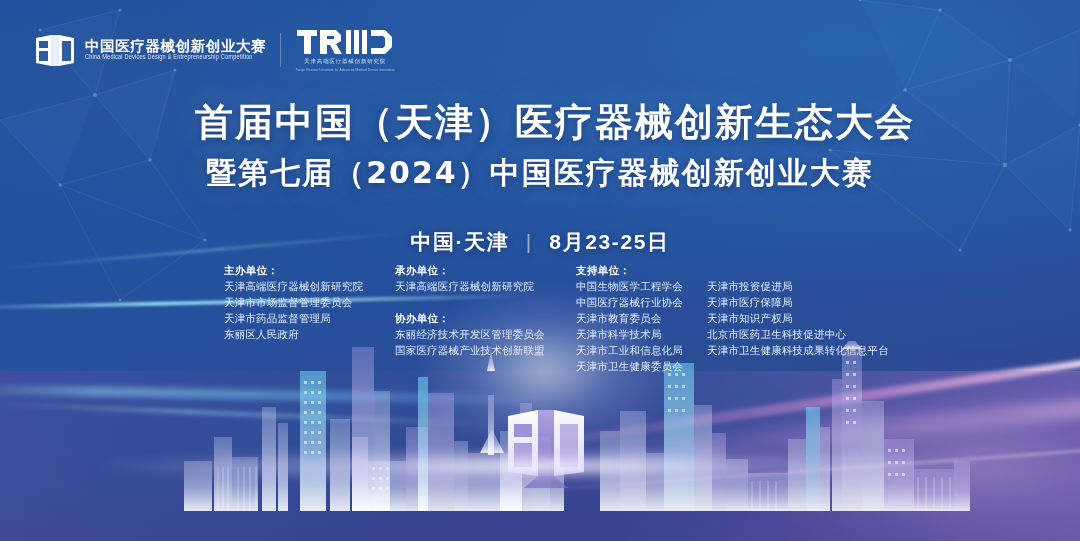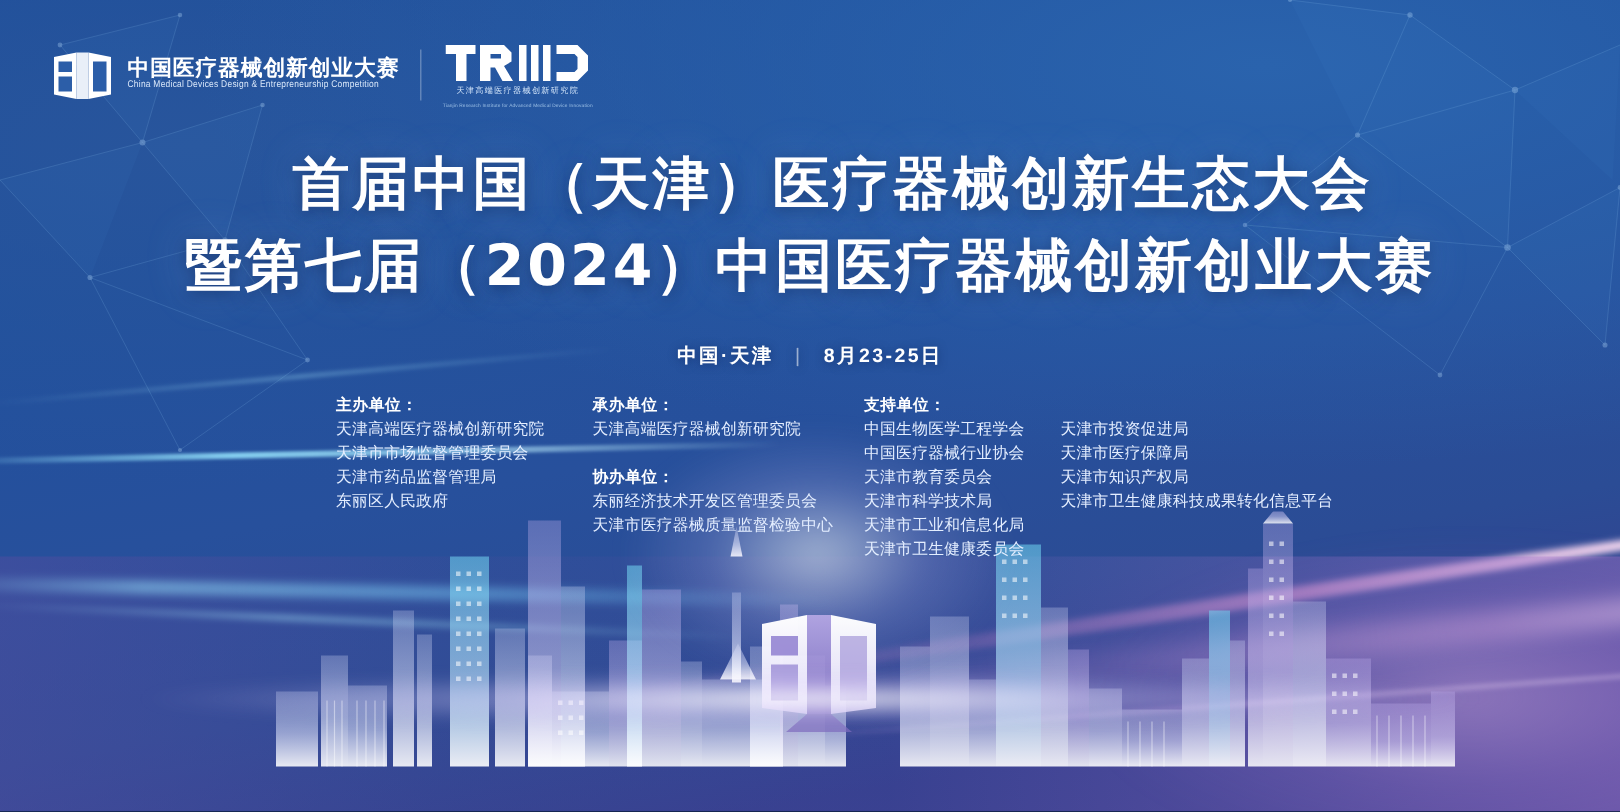--- a/index.html
+++ b/index.html
@@ -106,25 +106,25 @@
 
   
   .titles{position:absolute;left:0;right:0;top:100px;text-align:center;}
   .title-line{
     font-family:"DejaVu Sans","Liberation Sans",sans-serif;
     font-weight:bold;color:#ffffff;
     letter-spacing:2px;line-height:1.18;
     text-shadow:0 2px 10px rgba(10,30,80,.55), 0 0 28px rgba(150,200,255,.30);
   }
   .title-1{font-size:38px;padding-left:30px;}
-  .title-2{font-size:38px;margin-top:10px;}
+  .title-2{font-size:30px;margin-top:10px;}
 
   .datebar{
     position:absolute;left:0;right:0;top:228px;text-align:center;
-    color:#ffffff;font-size:13px;font-weight:bold;letter-spacing:1.6px;
+    color:#ffffff;font-size:21px;font-weight:bold;letter-spacing:1.6px;
     text-shadow:0 1px 6px rgba(10,30,80,.5);
   }
   .datebar .sep{
     display:inline-block;margin:0 9px;color:rgba(255,255,255,.55);font-weight:normal;
   }
 
   
   .orgs{
     position:absolute;left:224px;top:262px;
     display:flex;align-items:flex-start;gap:13px;
@@ -473,35 +473,36 @@
       <div class="org-item">天津市药品监督管理局</div>
       <div class="org-item">东丽区人民政府</div>
     </div>
 
     <div class="org-col col-2">
       <div class="org-head">承办单位：</div>
       <div class="org-item">天津高端医疗器械创新研究院</div>
       <div class="org-gap"></div>
       <div class="org-head">协办单位：</div>
       <div class="org-item">东丽经济技术开发区管理委员会</div>
-      <div class="org-item">天津市医疗器械质量监督检验中心</div>
+      <div class="org-item">国家医疗器械产业技术创新联盟</div>
     </div>
 
     <div class="org-col col-3">
       <div class="org-head">支持单位：</div>
       <div class="org-item">中国生物医学工程学会</div>
       <div class="org-item">中国医疗器械行业协会</div>
       <div class="org-item">天津市教育委员会</div>
       <div class="org-item">天津市科学技术局</div>
       <div class="org-item">天津市工业和信息化局</div>
       <div class="org-item">天津市卫生健康委员会</div>
     </div>
 
     <div class="org-col col-4">
       <div class="org-item">天津市投资促进局</div>
       <div class="org-item">天津市医疗保障局</div>
       <div class="org-item">天津市知识产权局</div>
+      <div class="org-item">北京市医药卫生科技促进中心</div>
       <div class="org-item">天津市卫生健康科技成果转化信息平台</div>
     </div>
 
   </div>
 
 </div>
 
 </body></html>

